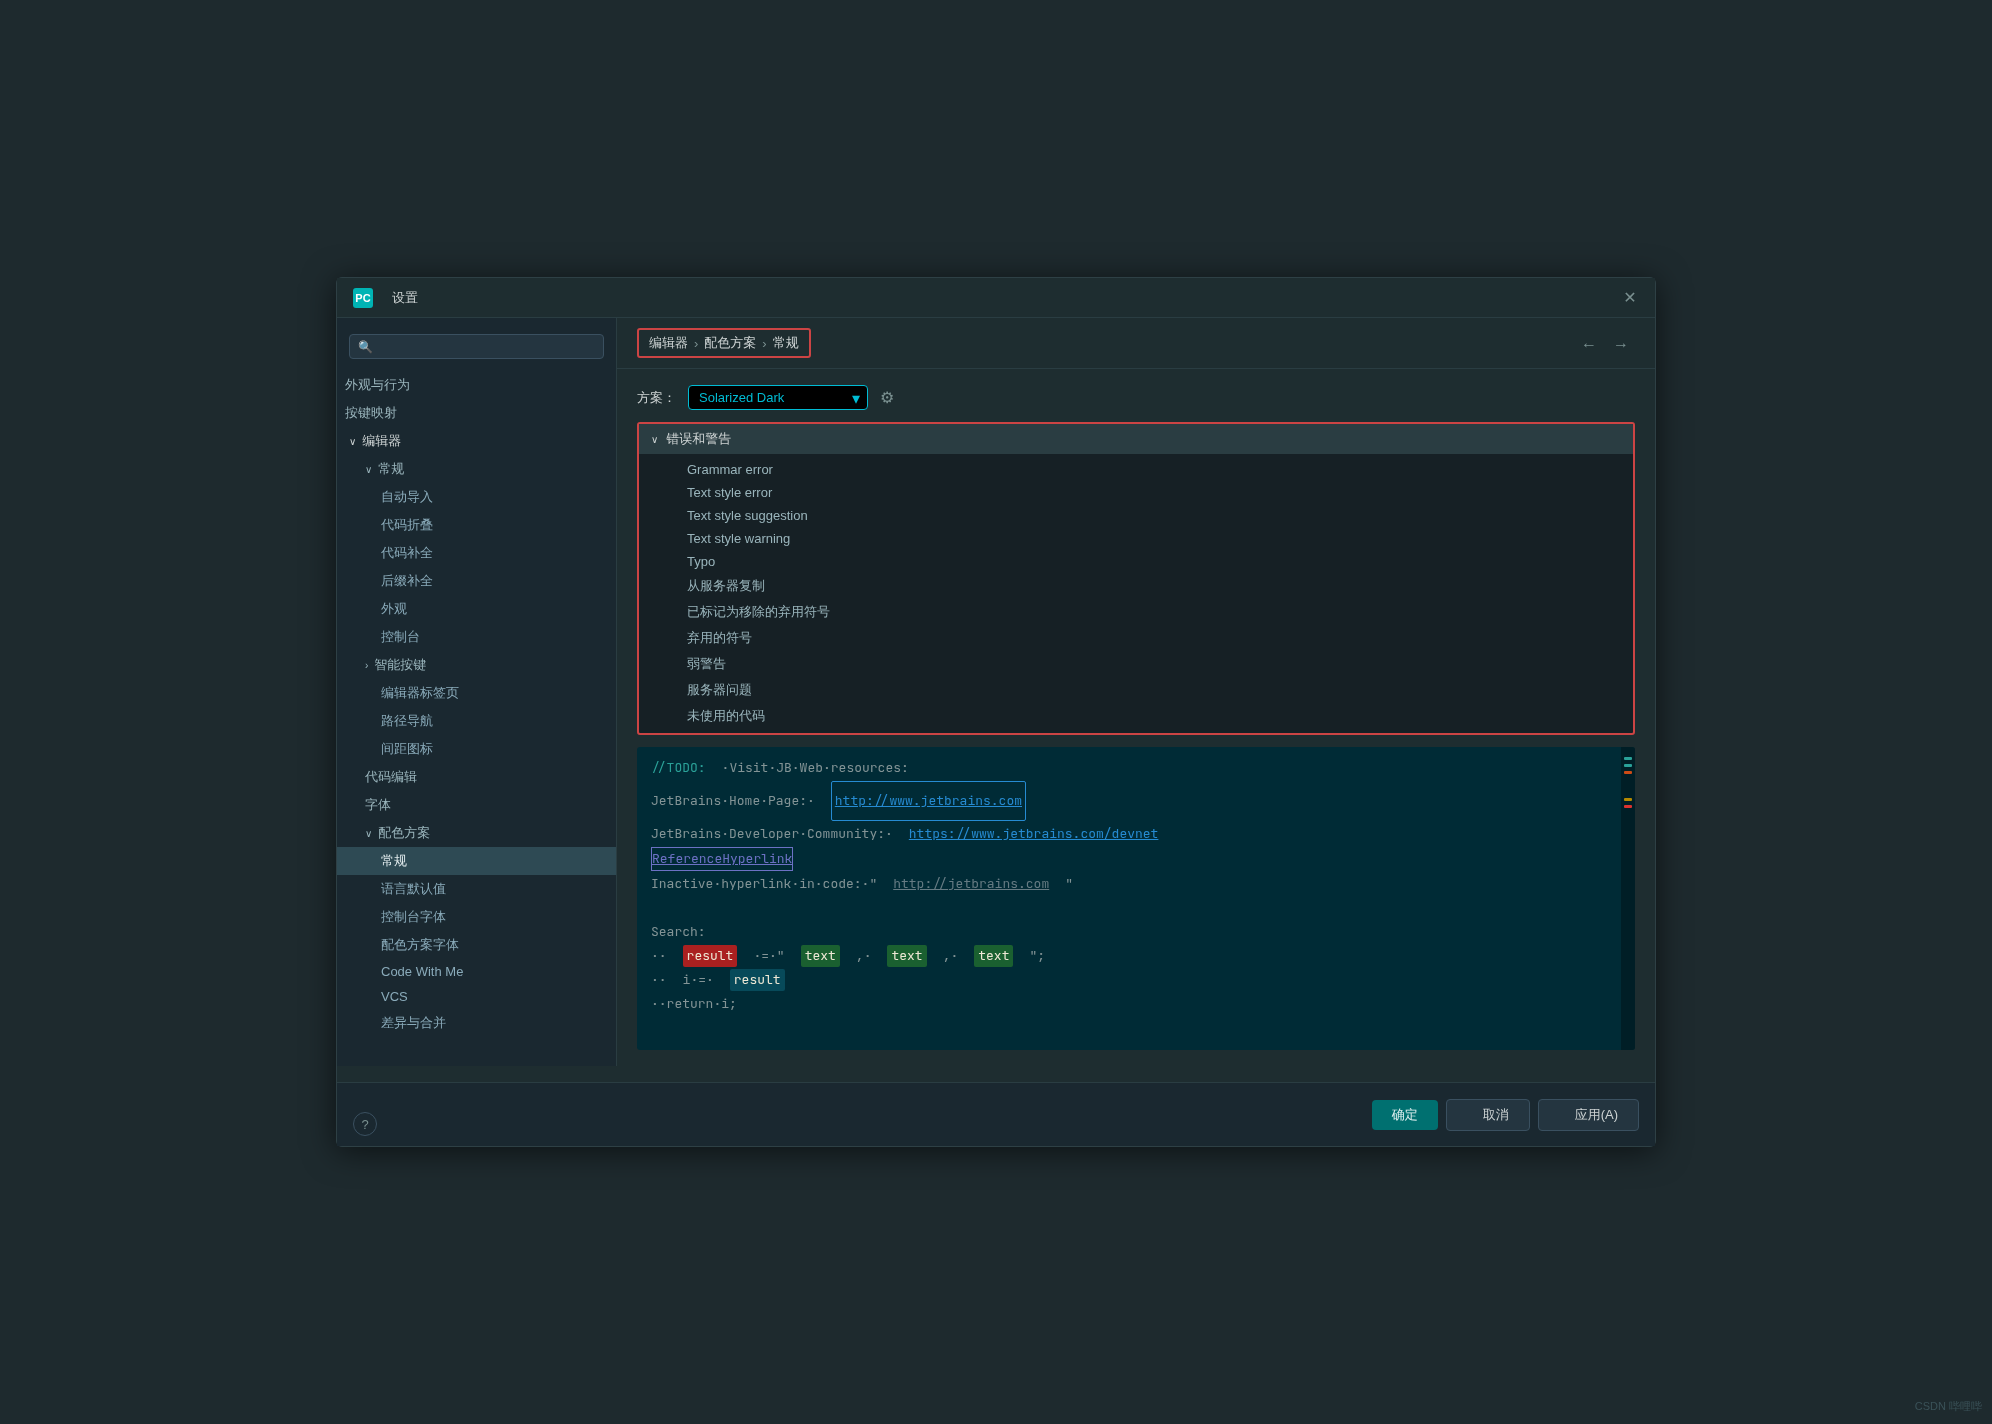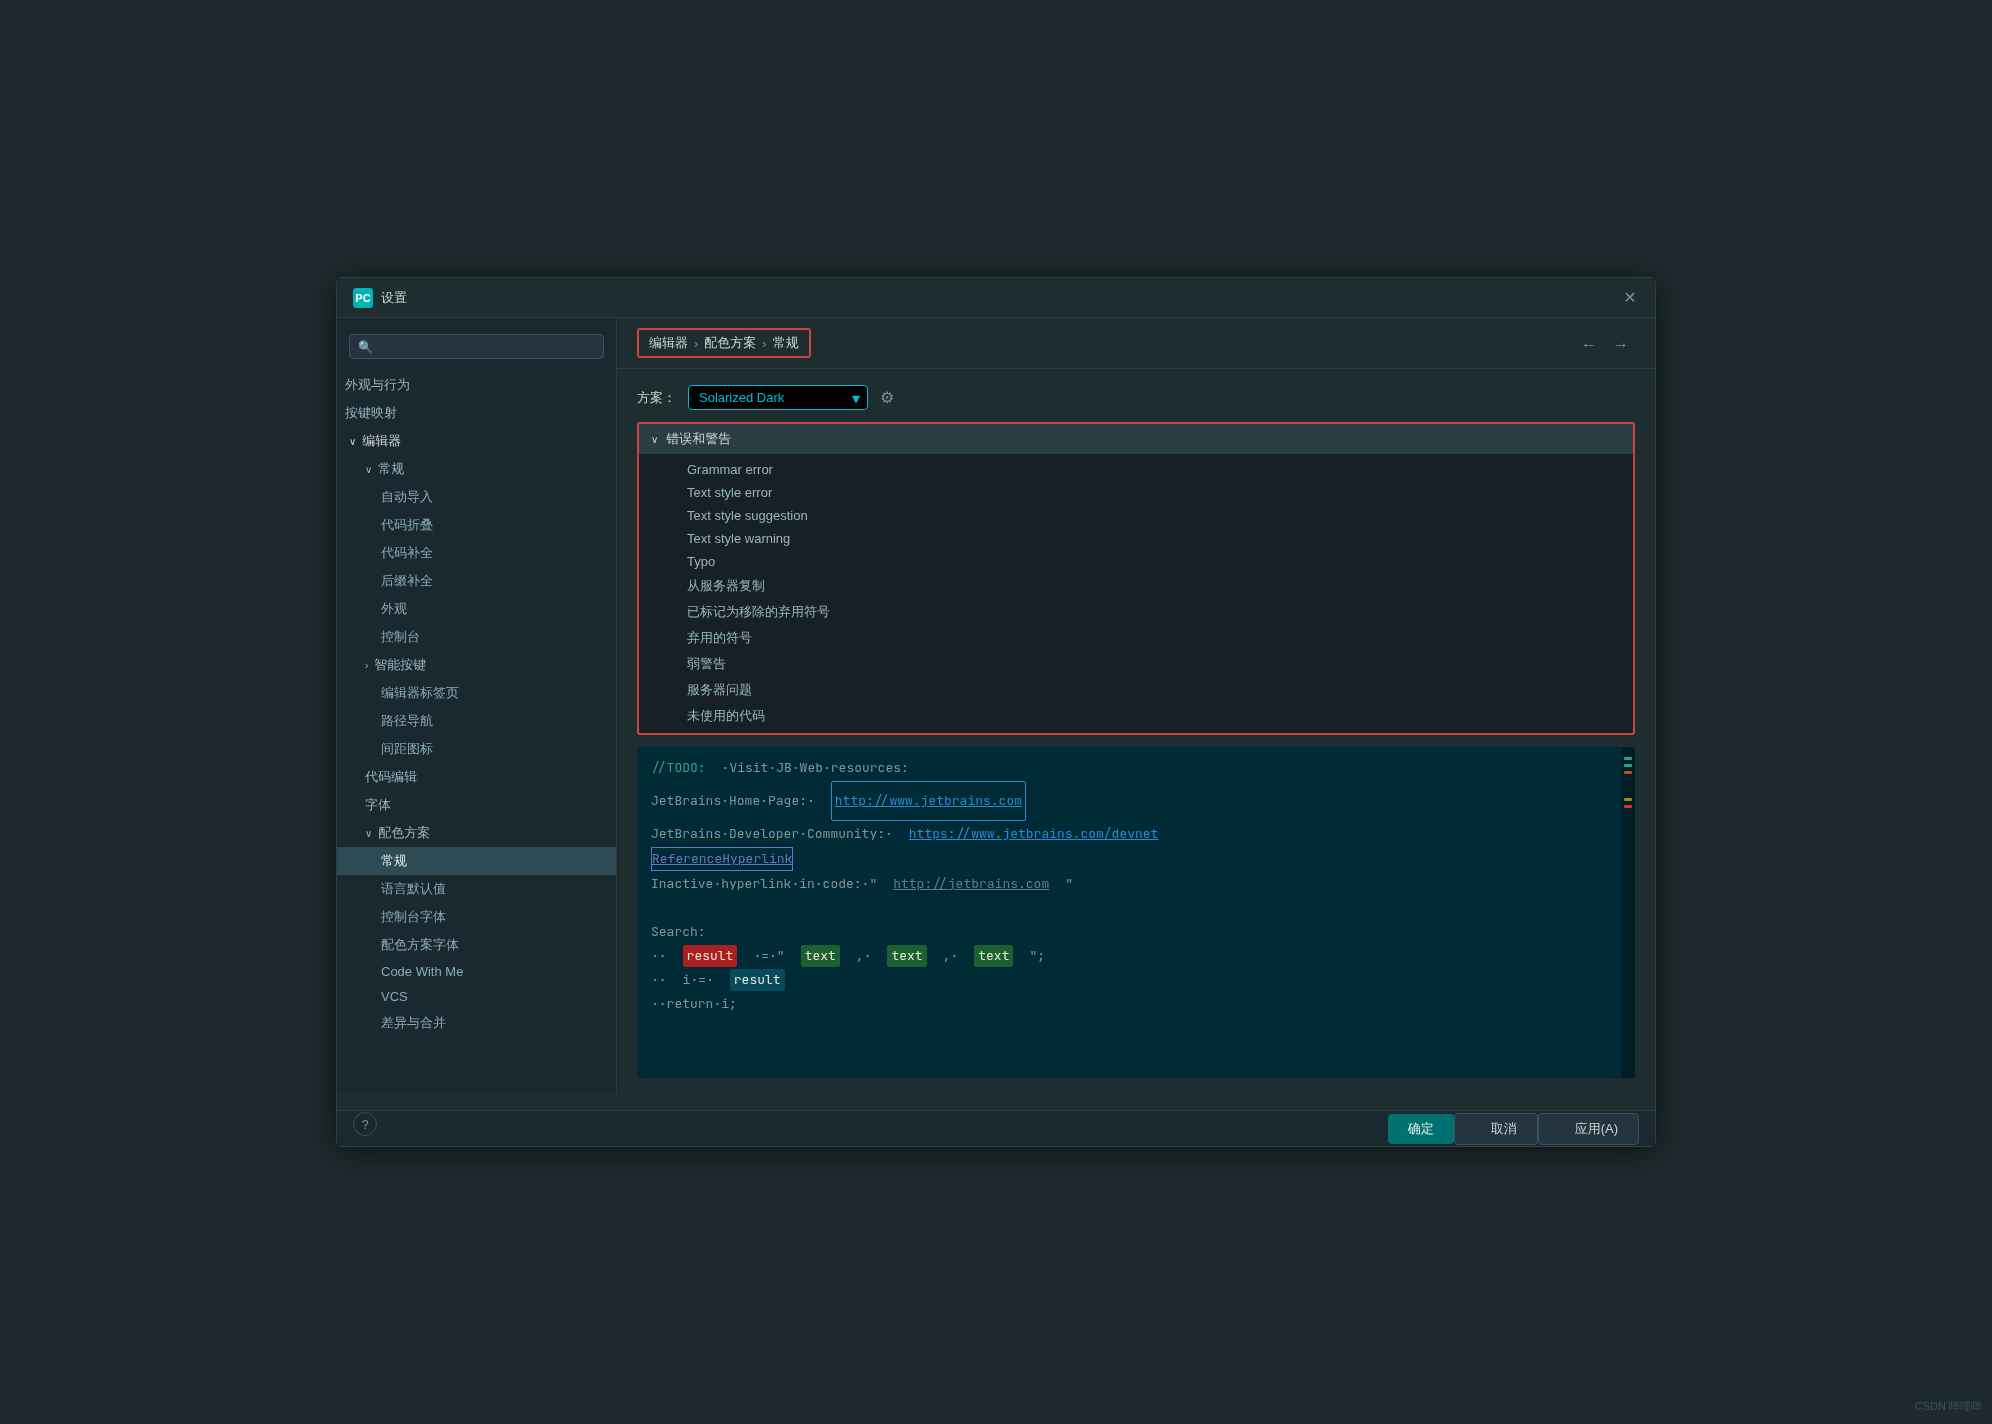--- a/index.html
+++ b/index.html
@@ -32,21 +32,21 @@
       justify-content: space-between;
       height: 40px;
       background: #1e2d30;
       border-bottom: 1px solid #2a3d42;
       padding: 0 16px;
       flex-shrink: 0;
     }
     .title-bar-left {
       display: flex;
       align-items: center;
-      gap: 8px;
+      gap: 19px;
     }
     .app-icon {
       width: 20px;
       height: 20px;
       background: #00b4b4;
       border-radius: 3px;
       display: flex;
       align-items: center;
       justify-content: center;
       font-size: 11px;
@@ -285,27 +285,28 @@
       padding: 10px 2px;
       align-items: center;
     }
     .minimap-mark {
       width: 8px;
       height: 3px;
       border-radius: 1px;
     }
     
     .bottom-bar {
-      height: 36px;
+      height: 64px;
       background: #1a2830;
       border-top: 1px solid #2a3d42;
       display: flex;
       align-items: center;
       justify-content: flex-end;
       padding: 0 16px;
+      gap: 8px;
       flex-shrink: 0;
       margin-top: 16px;
     }
     .btn {
       padding: 6px 20px;
       border-radius: 4px;
       border: none;
       font-size: 13px;
       cursor: pointer;
     }

